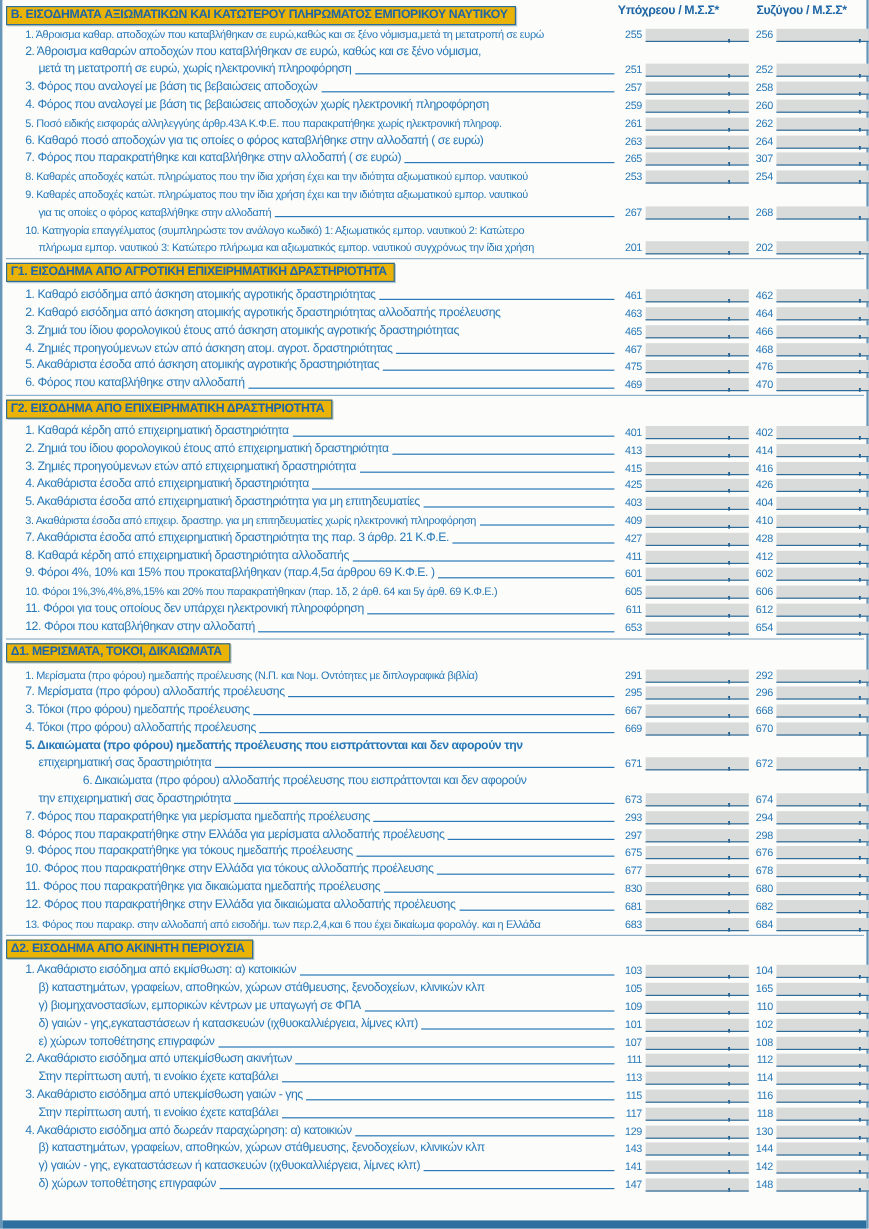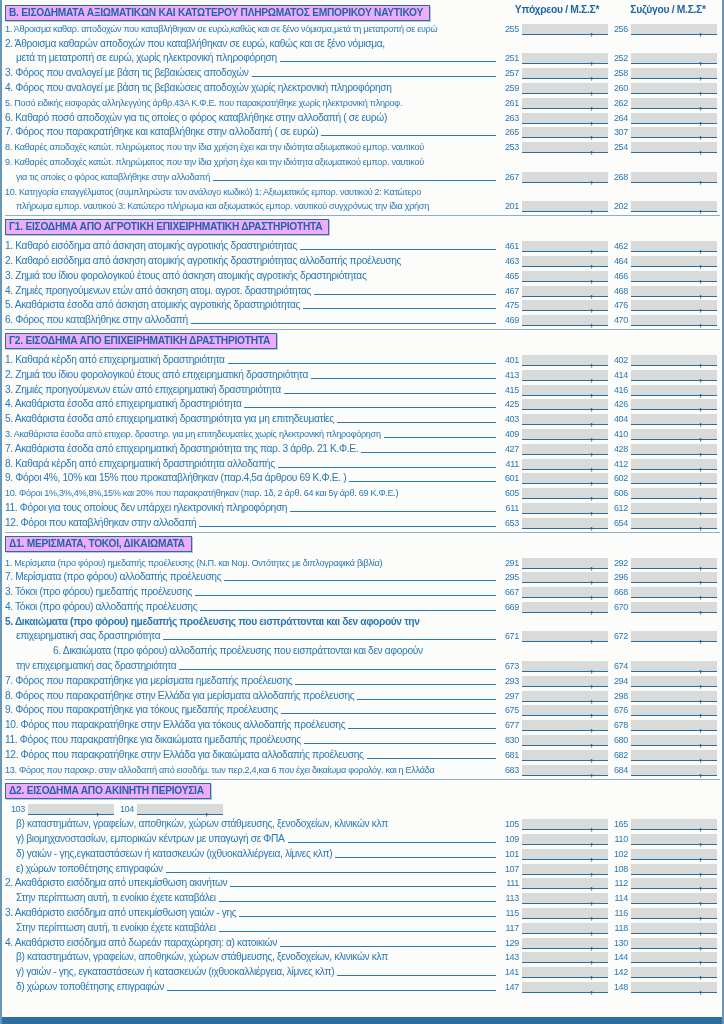--- a/index.html
+++ b/index.html
@@ -31,28 +31,28 @@
   .col-head.c1 { left:498px; }
   .col-head.c2 { left:609px; }
 
   .sec-head {
     display:inline-block;
     border:1px solid #2e6d9a;
     padding:1px 6px 2px 3px;
     margin:2px 0 2px 0;
     font-weight:700; font-size:10.2px; color:#1e66a6;
     letter-spacing:-0.25px; white-space:nowrap;
-    background:#f0abfc;
+    background:#eab308;
     box-shadow:1px 1px 0 rgba(46,109,154,.35);
   }
   .top-row .sec-head { margin:0; }
 
   .sep { border-top:1px solid #8cb0ca; margin:3px 0 0 0; }
 
-  .line { display:flex; align-items:flex-end; height:14.8px; }
+  .line { display:flex; align-items:flex-end; height:14.8px;margin-left:16px; }
   .left { flex:0 0 494px; display:flex; align-items:flex-end; min-width:0; overflow:hidden; }
   .lbl {
     white-space:nowrap; color:#2979b8; font-size:10.2px;
     line-height:12px; letter-spacing:-0.35px;
   }
   .line.small .lbl { font-size:9.1px; letter-spacing:-0.3px; }
   .line.cont .lbl { padding-left:11px; }
   .leader {
     flex:1 1 auto; min-width:4px; height:4px;
     border-bottom:1px solid #2979b8; margin:0 3px 2px 3px;
@@ -853,20 +853,24 @@
             <span class="code">684</span>
             <span class="amount">
               <span class="val"></span>
               <span class="comma">,</span>
             </span>
           </span>
         </div>
         <div class="sep"></div>
         <div><span class="sec-head">Δ2. ΕΙΣΟΔΗΜΑ ΑΠΟ ΑΚΙΝΗΤΗ ΠΕΡΙΟΥΣΙΑ</span></div>
         <div class="line">
+          <span class="left">
+            <span class="lbl">1. Ακαθάριστο εισόδημα από εκμίσθωση: α) κατοικιών</span>
+            <span class="leader"></span>
+          </span>
           <span class="fields">
             <span class="code">103</span>
             <span class="amount">
               <span class="val"></span>
               <span class="comma">,</span>
             </span>
             <span class="code">104</span>
             <span class="amount">
               <span class="val"></span>
               <span class="comma">,</span>

